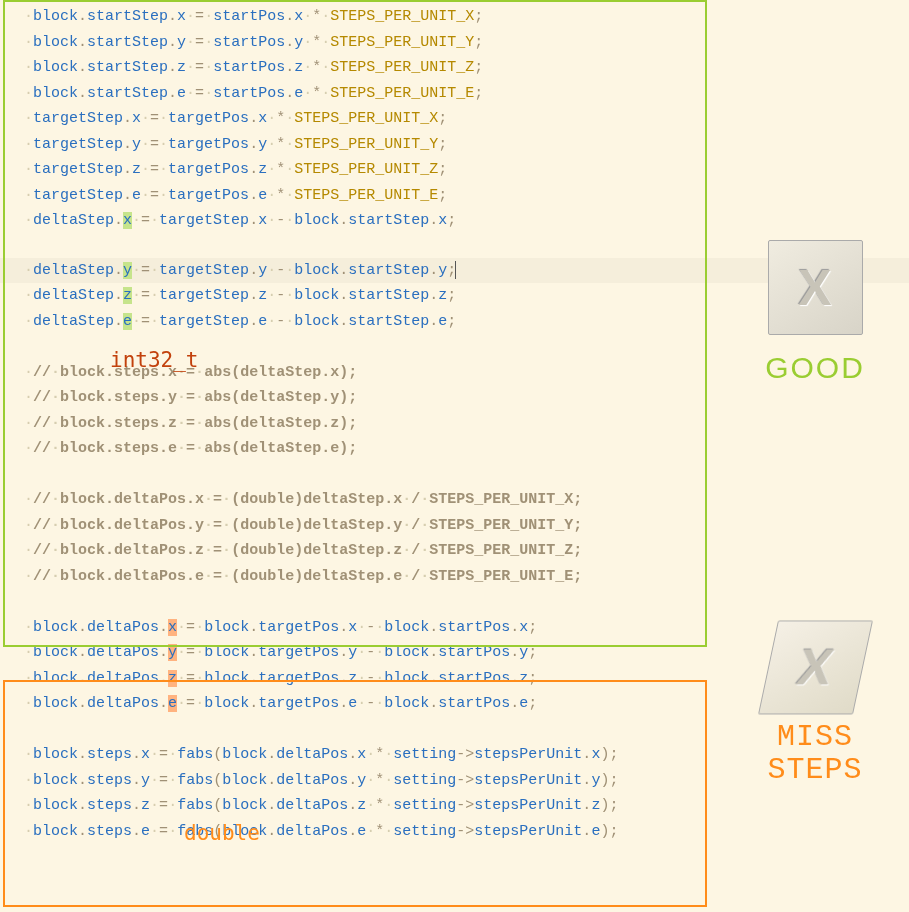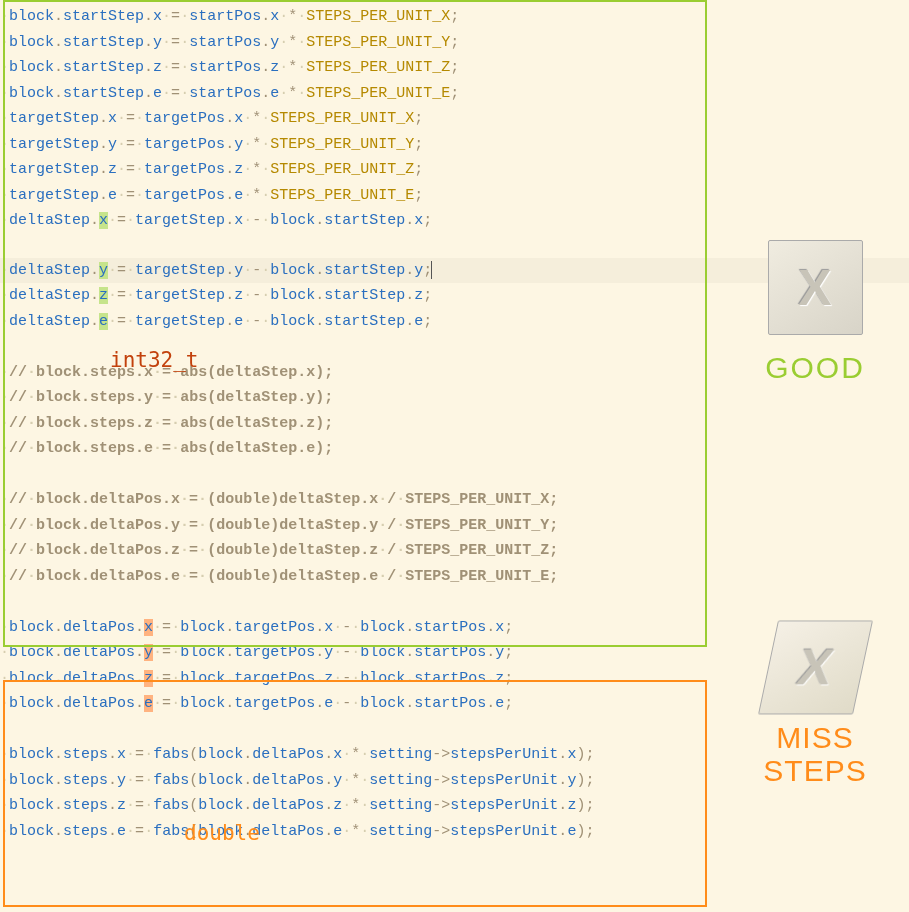--- a/index.html
+++ b/index.html
@@ -11,21 +11,21 @@
     height: 912px;
     position: relative;
     overflow: hidden;
   }
   .code-area {
     padding: 4px 0;
     line-height: 1.7;
     white-space: pre;
   }
   .line {
-    padding-left: 0;
+    padding-left: 24px;
     position: relative;
     height: 25.5px;
     line-height: 25.5px;
   }
   .tok-member { color: #2a6fbf; }
   .tok-dot { color: #a09176; }
   .tok-op { color: #a09176; }
   .tok-const { color: #b58900; }
   .tok-comment { color: #a09176; font-weight: bold; }
   .ws { color: #d6ceb0; }
@@ -126,21 +126,21 @@
   .side-label-good {
     color: #9acd32;
     font-size: 30px;
     font-family: Arial, sans-serif;
     letter-spacing: 2px;
     margin-top: 16px;
   }
   .side-label-bad {
     color: #ff8c1a;
     font-size: 30px;
-    font-family: Liberation Sans, sans-serif;
+    font-family: Liberation Mono, monospace;
     letter-spacing: 1px;
     line-height: 1.1;
     margin-top: 4px;
   }
   .blank-line { height: 25.5px; }
 </style>
 </head>
 <body>
 
 <div class="code-area" id="code-area"><div class="line"><span class="ws">·</span><span class="tok-member">block</span><span class="tok-dot">.</span><span class="tok-member">startStep</span><span class="tok-dot">.</span><span class="tok-member">x</span><span class="ws">·</span><span class="tok-op">=</span><span class="ws">·</span><span class="tok-member">startPos</span><span class="tok-dot">.</span><span class="tok-member">x</span><span class="ws">·</span><span class="tok-op">*</span><span class="ws">·</span><span class="tok-const">STEPS_PER_UNIT_X</span><span class="tok-op">;</span></div><div class="line"><span class="ws">·</span><span class="tok-member">block</span><span class="tok-dot">.</span><span class="tok-member">startStep</span><span class="tok-dot">.</span><span class="tok-member">y</span><span class="ws">·</span><span class="tok-op">=</span><span class="ws">·</span><span class="tok-member">startPos</span><span class="tok-dot">.</span><span class="tok-member">y</span><span class="ws">·</span><span class="tok-op">*</span><span class="ws">·</span><span class="tok-const">STEPS_PER_UNIT_Y</span><span class="tok-op">;</span></div><div class="line"><span class="ws">·</span><span class="tok-member">block</span><span class="tok-dot">.</span><span class="tok-member">startStep</span><span class="tok-dot">.</span><span class="tok-member">z</span><span class="ws">·</span><span class="tok-op">=</span><span class="ws">·</span><span class="tok-member">startPos</span><span class="tok-dot">.</span><span class="tok-member">z</span><span class="ws">·</span><span class="tok-op">*</span><span class="ws">·</span><span class="tok-const">STEPS_PER_UNIT_Z</span><span class="tok-op">;</span></div><div class="line"><span class="ws">·</span><span class="tok-member">block</span><span class="tok-dot">.</span><span class="tok-member">startStep</span><span class="tok-dot">.</span><span class="tok-member">e</span><span class="ws">·</span><span class="tok-op">=</span><span class="ws">·</span><span class="tok-member">startPos</span><span class="tok-dot">.</span><span class="tok-member">e</span><span class="ws">·</span><span class="tok-op">*</span><span class="ws">·</span><span class="tok-const">STEPS_PER_UNIT_E</span><span class="tok-op">;</span></div><div class="line"><span class="ws">·</span><span class="tok-member">targetStep</span><span class="tok-dot">.</span><span class="tok-member">x</span><span class="ws">·</span><span class="tok-op">=</span><span class="ws">·</span><span class="tok-member">targetPos</span><span class="tok-dot">.</span><span class="tok-member">x</span><span class="ws">·</span><span class="tok-op">*</span><span class="ws">·</span><span class="tok-const">STEPS_PER_UNIT_X</span><span class="tok-op">;</span></div><div class="line"><span class="ws">·</span><span class="tok-member">targetStep</span><span class="tok-dot">.</span><span class="tok-member">y</span><span class="ws">·</span><span class="tok-op">=</span><span class="ws">·</span><span class="tok-member">targetPos</span><span class="tok-dot">.</span><span class="tok-member">y</span><span class="ws">·</span><span class="tok-op">*</span><span class="ws">·</span><span class="tok-const">STEPS_PER_UNIT_Y</span><span class="tok-op">;</span></div><div class="line"><span class="ws">·</span><span class="tok-member">targetStep</span><span class="tok-dot">.</span><span class="tok-member">z</span><span class="ws">·</span><span class="tok-op">=</span><span class="ws">·</span><span class="tok-member">targetPos</span><span class="tok-dot">.</span><span class="tok-member">z</span><span class="ws">·</span><span class="tok-op">*</span><span class="ws">·</span><span class="tok-const">STEPS_PER_UNIT_Z</span><span class="tok-op">;</span></div><div class="line"><span class="ws">·</span><span class="tok-member">targetStep</span><span class="tok-dot">.</span><span class="tok-member">e</span><span class="ws">·</span><span class="tok-op">=</span><span class="ws">·</span><span class="tok-member">targetPos</span><span class="tok-dot">.</span><span class="tok-member">e</span><span class="ws">·</span><span class="tok-op">*</span><span class="ws">·</span><span class="tok-const">STEPS_PER_UNIT_E</span><span class="tok-op">;</span></div><div class="line"><span class="ws">·</span><span class="tok-member">deltaStep</span><span class="tok-dot">.</span><span class="tok-member hl-green">x</span><span class="ws">·</span><span class="tok-op">=</span><span class="ws">·</span><span class="tok-member">targetStep</span><span class="tok-dot">.</span><span class="tok-member">x</span><span class="ws">·</span><span class="tok-op">-</span><span class="ws">·</span><span class="tok-member">block</span><span class="tok-dot">.</span><span class="tok-member">startStep</span><span class="tok-dot">.</span><span class="tok-member">x</span><span class="tok-op">;</span></div><div class="line cursor-line"><span class="ws">·</span><span class="tok-member">deltaStep</span><span class="tok-dot">.</span><span class="tok-member hl-green">y</span><span class="ws">·</span><span class="tok-op">=</span><span class="ws">·</span><span class="tok-member">targetStep</span><span class="tok-dot">.</span><span class="tok-member">y</span><span class="ws">·</span><span class="tok-op">-</span><span class="ws">·</span><span class="tok-member">block</span><span class="tok-dot">.</span><span class="tok-member">startStep</span><span class="tok-dot">.</span><span class="tok-member">y</span><span class="tok-op">;</span><span class="text-cursor"></span></div><div class="line"><span class="ws">·</span><span class="tok-member">deltaStep</span><span class="tok-dot">.</span><span class="tok-member hl-green">z</span><span class="ws">·</span><span class="tok-op">=</span><span class="ws">·</span><span class="tok-member">targetStep</span><span class="tok-dot">.</span><span class="tok-member">z</span><span class="ws">·</span><span class="tok-op">-</span><span class="ws">·</span><span class="tok-member">block</span><span class="tok-dot">.</span><span class="tok-member">startStep</span><span class="tok-dot">.</span><span class="tok-member">z</span><span class="tok-op">;</span></div><div class="line"><span class="ws">·</span><span class="tok-member">deltaStep</span><span class="tok-dot">.</span><span class="tok-member hl-green">e</span><span class="ws">·</span><span class="tok-op">=</span><span class="ws">·</span><span class="tok-member">targetStep</span><span class="tok-dot">.</span><span class="tok-member">e</span><span class="ws">·</span><span class="tok-op">-</span><span class="ws">·</span><span class="tok-member">block</span><span class="tok-dot">.</span><span class="tok-member">startStep</span><span class="tok-dot">.</span><span class="tok-member">e</span><span class="tok-op">;</span></div><div class="blank-line"></div><div class="line"><span class="ws">·</span><span class="tok-comment">//<span class="ws">·</span>block.steps.x<span class="ws">·</span>=<span class="ws">·</span>abs(deltaStep.x);</span></div><div class="line"><span class="ws">·</span><span class="tok-comment">//<span class="ws">·</span>block.steps.y<span class="ws">·</span>=<span class="ws">·</span>abs(deltaStep.y);</span></div><div class="line"><span class="ws">·</span><span class="tok-comment">//<span class="ws">·</span>block.steps.z<span class="ws">·</span>=<span class="ws">·</span>abs(deltaStep.z);</span></div><div class="line"><span class="ws">·</span><span class="tok-comment">//<span class="ws">·</span>block.steps.e<span class="ws">·</span>=<span class="ws">·</span>abs(deltaStep.e);</span></div><div class="blank-line"></div><div class="line"><span class="ws">·</span><span class="tok-comment">//<span class="ws">·</span>block.deltaPos.x<span class="ws">·</span>=<span class="ws">·</span>(double)deltaStep.x<span class="ws">·</span>/<span class="ws">·</span>STEPS_PER_UNIT_X;</span></div><div class="line"><span class="ws">·</span><span class="tok-comment">//<span class="ws">·</span>block.deltaPos.y<span class="ws">·</span>=<span class="ws">·</span>(double)deltaStep.y<span class="ws">·</span>/<span class="ws">·</span>STEPS_PER_UNIT_Y;</span></div><div class="line"><span class="ws">·</span><span class="tok-comment">//<span class="ws">·</span>block.deltaPos.z<span class="ws">·</span>=<span class="ws">·</span>(double)deltaStep.z<span class="ws">·</span>/<span class="ws">·</span>STEPS_PER_UNIT_Z;</span></div><div class="line"><span class="ws">·</span><span class="tok-comment">//<span class="ws">·</span>block.deltaPos.e<span class="ws">·</span>=<span class="ws">·</span>(double)deltaStep.e<span class="ws">·</span>/<span class="ws">·</span>STEPS_PER_UNIT_E;</span></div><div class="blank-line"></div><div class="line"><span class="ws">·</span><span class="tok-member">block</span><span class="tok-dot">.</span><span class="tok-member">deltaPos</span><span class="tok-dot">.</span><span class="tok-member hl-orange">x</span><span class="ws">·</span><span class="tok-op">=</span><span class="ws">·</span><span class="tok-member">block</span><span class="tok-dot">.</span><span class="tok-member">targetPos</span><span class="tok-dot">.</span><span class="tok-member">x</span><span class="ws">·</span><span class="tok-op">-</span><span class="ws">·</span><span class="tok-member">block</span><span class="tok-dot">.</span><span class="tok-member">startPos</span><span class="tok-dot">.</span><span class="tok-member">x</span><span class="tok-op">;</span></div><div class="line"><span class="ws">·</span><span class="tok-member">block</span><span class="tok-dot">.</span><span class="tok-member">deltaPos</span><span class="tok-dot">.</span><span class="tok-member hl-orange">y</span><span class="ws">·</span><span class="tok-op">=</span><span class="ws">·</span><span class="tok-member">block</span><span class="tok-dot">.</span><span class="tok-member">targetPos</span><span class="tok-dot">.</span><span class="tok-member">y</span><span class="ws">·</span><span class="tok-op">-</span><span class="ws">·</span><span class="tok-member">block</span><span class="tok-dot">.</span><span class="tok-member">startPos</span><span class="tok-dot">.</span><span class="tok-member">y</span><span class="tok-op">;</span></div><div class="line"><span class="ws">·</span><span class="tok-member">block</span><span class="tok-dot">.</span><span class="tok-member">deltaPos</span><span class="tok-dot">.</span><span class="tok-member hl-orange">z</span><span class="ws">·</span><span class="tok-op">=</span><span class="ws">·</span><span class="tok-member">block</span><span class="tok-dot">.</span><span class="tok-member">targetPos</span><span class="tok-dot">.</span><span class="tok-member">z</span><span class="ws">·</span><span class="tok-op">-</span><span class="ws">·</span><span class="tok-member">block</span><span class="tok-dot">.</span><span class="tok-member">startPos</span><span class="tok-dot">.</span><span class="tok-member">z</span><span class="tok-op">;</span></div><div class="line"><span class="ws">·</span><span class="tok-member">block</span><span class="tok-dot">.</span><span class="tok-member">deltaPos</span><span class="tok-dot">.</span><span class="tok-member hl-orange">e</span><span class="ws">·</span><span class="tok-op">=</span><span class="ws">·</span><span class="tok-member">block</span><span class="tok-dot">.</span><span class="tok-member">targetPos</span><span class="tok-dot">.</span><span class="tok-member">e</span><span class="ws">·</span><span class="tok-op">-</span><span class="ws">·</span><span class="tok-member">block</span><span class="tok-dot">.</span><span class="tok-member">startPos</span><span class="tok-dot">.</span><span class="tok-member">e</span><span class="tok-op">;</span></div><div class="blank-line"></div><div class="line"><span class="ws">·</span><span class="tok-member">block</span><span class="tok-dot">.</span><span class="tok-member">steps</span><span class="tok-dot">.</span><span class="tok-member">x</span><span class="ws">·</span><span class="tok-op">=</span><span class="ws">·</span><span class="tok-member">fabs</span><span class="tok-op">(</span><span class="tok-member">block</span><span class="tok-dot">.</span><span class="tok-member">deltaPos</span><span class="tok-dot">.</span><span class="tok-member">x</span><span class="ws">·</span><span class="tok-op">*</span><span class="ws">·</span><span class="tok-member">setting</span><span class="tok-dot">-&gt;</span><span class="tok-member">stepsPerUnit</span><span class="tok-dot">.</span><span class="tok-member">x</span><span class="tok-op">);</span></div><div class="line"><span class="ws">·</span><span class="tok-member">block</span><span class="tok-dot">.</span><span class="tok-member">steps</span><span class="tok-dot">.</span><span class="tok-member">y</span><span class="ws">·</span><span class="tok-op">=</span><span class="ws">·</span><span class="tok-member">fabs</span><span class="tok-op">(</span><span class="tok-member">block</span><span class="tok-dot">.</span><span class="tok-member">deltaPos</span><span class="tok-dot">.</span><span class="tok-member">y</span><span class="ws">·</span><span class="tok-op">*</span><span class="ws">·</span><span class="tok-member">setting</span><span class="tok-dot">-&gt;</span><span class="tok-member">stepsPerUnit</span><span class="tok-dot">.</span><span class="tok-member">y</span><span class="tok-op">);</span></div><div class="line"><span class="ws">·</span><span class="tok-member">block</span><span class="tok-dot">.</span><span class="tok-member">steps</span><span class="tok-dot">.</span><span class="tok-member">z</span><span class="ws">·</span><span class="tok-op">=</span><span class="ws">·</span><span class="tok-member">fabs</span><span class="tok-op">(</span><span class="tok-member">block</span><span class="tok-dot">.</span><span class="tok-member">deltaPos</span><span class="tok-dot">.</span><span class="tok-member">z</span><span class="ws">·</span><span class="tok-op">*</span><span class="ws">·</span><span class="tok-member">setting</span><span class="tok-dot">-&gt;</span><span class="tok-member">stepsPerUnit</span><span class="tok-dot">.</span><span class="tok-member">z</span><span class="tok-op">);</span></div><div class="line"><span class="ws">·</span><span class="tok-member">block</span><span class="tok-dot">.</span><span class="tok-member">steps</span><span class="tok-dot">.</span><span class="tok-member">e</span><span class="ws">·</span><span class="tok-op">=</span><span class="ws">·</span><span class="tok-member">fabs</span><span class="tok-op">(</span><span class="tok-member">block</span><span class="tok-dot">.</span><span class="tok-member">deltaPos</span><span class="tok-dot">.</span><span class="tok-member">e</span><span class="ws">·</span><span class="tok-op">*</span><span class="ws">·</span><span class="tok-member">setting</span><span class="tok-dot">-&gt;</span><span class="tok-member">stepsPerUnit</span><span class="tok-dot">.</span><span class="tok-member">e</span><span class="tok-op">);</span></div></div>

